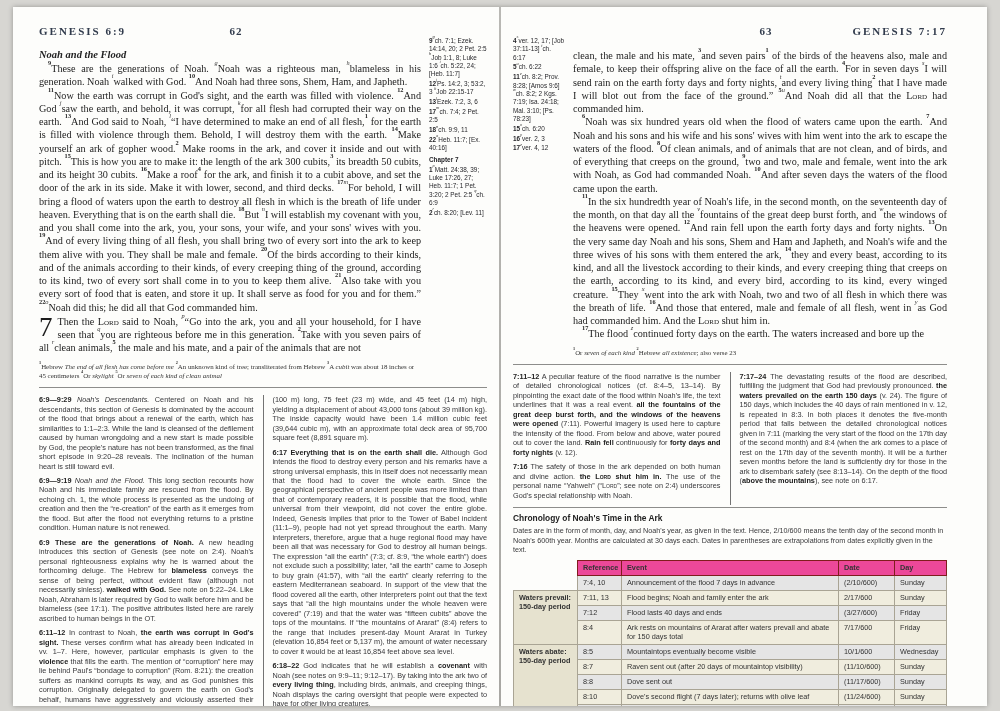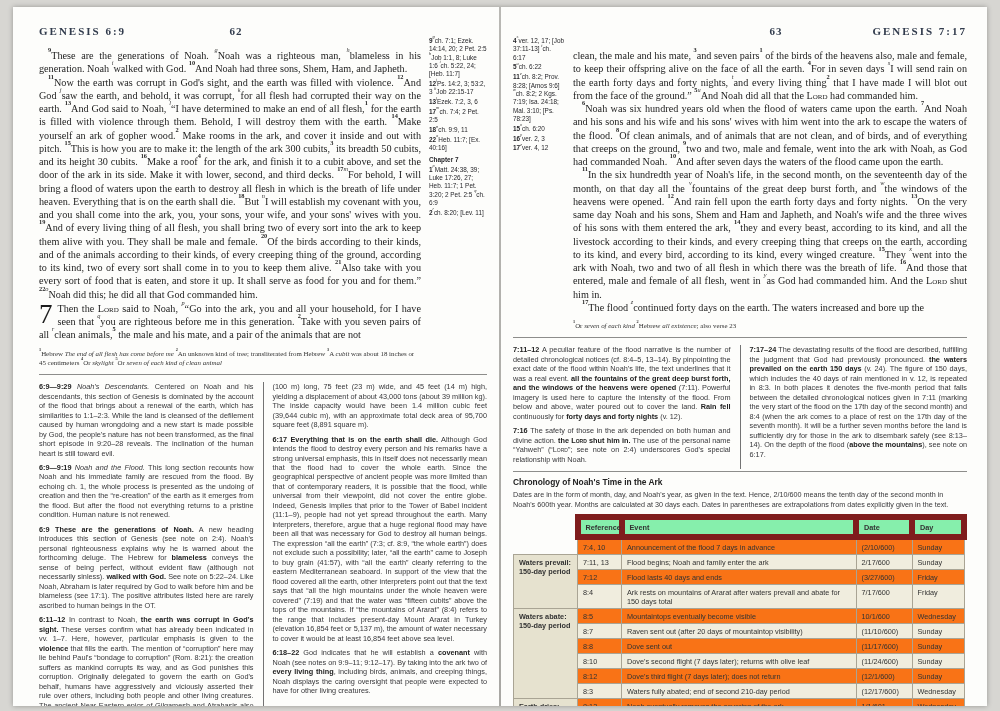--- a/index.html
+++ b/index.html
@@ -2,21 +2,21 @@
 <html><head>
 <meta charset="utf-8">
 <style>
   html,body{margin:0;padding:0;background:#d7d6d2;}
   .viewport{position:relative;width:1000px;height:711px;background:#d7d6d2;overflow:hidden;
     font-family:"Liberation Serif",serif;color:#1d1d1f;}
   .spread{position:absolute;left:13px;top:7px;width:974px;height:699px;background:#fdfdfb;
     box-shadow:0 0 5px rgba(0,0,0,.3);display:flex;}
   .page{width:486px;box-sizing:border-box;padding-top:18px;position:relative;overflow:hidden;}
   .page.leftpg{padding-left:26px;padding-right:12px;}
-  .page.rightpg{padding-left:12px;padding-right:20px;}
+  .page.rightpg{padding-left:12px;padding-right:40px;}
   .spine{width:2px;background:linear-gradient(180deg,#b9b8b4,#a8a7a3);}
 
   
   .phead{position:relative;height:15px;margin-bottom:9px;}
   .ptitle{position:absolute;top:0;font-size:11px;font-weight:bold;letter-spacing:2px;color:#313b4c;}
   .ptitle.l{left:0;} .ptitle.r{right:0;}
   .pnum{position:absolute;left:12px;right:0;top:0;text-align:center;font-size:11px;font-weight:bold;color:#313b4c;letter-spacing:1px;}
 
   
   .pbody{display:flex;}
@@ -50,41 +50,42 @@
   .ncol + .ncol{border-left:1px solid #737373;margin-left:9px;padding-left:9px;}
   .np{margin:0 0 5px 0;}
   .np b{color:#222;}
 
   
   .chron{border-top:1px solid #8d8d8b;margin-top:2px;padding-top:5px;
     font-family:"Liberation Sans",sans-serif;}
   .chron-title{font-size:8.4px;font-weight:bold;color:#222;margin-bottom:3px;}
   .chron-intro{font-size:7.2px;line-height:1.32;color:#38383a;margin-bottom:5px;}
   table.chron-table{width:100%;border-collapse:collapse;font-size:7.3px;color:#333;table-layout:fixed;}
-  .chron-table th{background:#86efac;font-weight:bold;text-align:left;padding:2.5px 5px;
-    border:6px solid #7f1d1d;}
-  .chron-table td{padding:2.5px 5px;border:1px solid #a9a494;vertical-align:top;background:#f97316;}
+  .chron-table th{background:#ec4899;font-weight:bold;text-align:left;padding:2.5px 5px;
+    border:1px solid #7f1d1d;}
+  .chron-table td{padding:2.5px 5px;border:1px solid #a9a494;vertical-align:top;background:#e5e5e5;}
   .chron-table td.shade{background:#f0edde;}
   .chron-table td.gcell{background:#e6e2cf;font-weight:bold;}
   .chron-table .gempty{border:none;background:transparent;}
   .col-g{width:64px;} .col-r{width:44px;} .col-d{width:56px;} .col-y{width:52px;}
 </style>
 </head>
 <body>
 
 <div class="viewport">
   <div class="spread">
 
     <div class="page leftpg">
       <div class="pbody">
         <div class="maincol">
           <div class="phead">
             <span class="ptitle l">GENESIS 6:9</span>
             <span class="pnum">62</span>
           </div>
+          <div class="secheading">Noah and the Flood</div>
           <div class="scripture">
               <p class="sv"><sup class="vn">9</sup>These are the generations of Noah. <sup class="xl">g</sup>Noah was a righteous man, <sup class="xl">h</sup>blameless in his generation. Noah <sup class="xl">i</sup>walked with God. <sup class="vn">10</sup>And Noah had three sons, Shem, Ham, and Japheth.</p>
               <p class="sv"><sup class="vn">11</sup>Now the earth was corrupt in God's sight, and the earth was filled with violence. <sup class="vn">12</sup>And God <sup class="xl">j</sup>saw the earth, and behold, it was corrupt, <sup class="xl">k</sup>for all flesh had corrupted their way on the earth. <sup class="vn">13</sup>And God said to Noah, <sup class="xl">l</sup>“I have determined to make an end of all flesh,<sup class="vn">1</sup> for the earth is filled with violence through them. Behold, I will destroy them with the earth. <sup class="vn">14</sup>Make yourself an ark of gopher wood.<sup class="vn">2</sup> Make rooms in the ark, and cover it inside and out with pitch. <sup class="vn">15</sup>This is how you are to make it: the length of the ark 300 cubits,<sup class="vn">3</sup> its breadth 50 cubits, and its height 30 cubits. <sup class="vn">16</sup>Make a roof<sup class="vn">4</sup> for the ark, and finish it to a cubit above, and set the door of the ark in its side. Make it with lower, second, and third decks. <sup class="vn">17</sup><sup class="xl">m</sup>For behold, I will bring a flood of waters upon the earth to destroy all flesh in which is the breath of life under heaven. Everything that is on the earth shall die. <sup class="vn">18</sup>But <sup class="xl">n</sup>I will establish my covenant with you, and you shall come into the ark, you, your sons, your wife, and your sons' wives with you. <sup class="vn">19</sup>And of every living thing of all flesh, you shall bring two of every sort into the ark to keep them alive with you. They shall be male and female. <sup class="vn">20</sup>Of the birds according to their kinds, and of the animals according to their kinds, of every creeping thing of the ground, according to its kind, two of every sort shall come in to you to keep them alive. <sup class="vn">21</sup>Also take with you every sort of food that is eaten, and store it up. It shall serve as food for you and for them.” <sup class="vn">22</sup><sup class="xl">o</sup>Noah did this; he did all that God commanded him.</p>
               <p class="sv dc"><span class="dropcap">7</span>Then the <span class="sc">Lord</span> said to Noah, <sup class="xl">p</sup>“Go into the ark, you and all your household, for I have seen that <sup class="xl">q</sup>you are righteous before me in this generation. <sup class="vn">2</sup>Take with you seven pairs of all <sup class="xl">r</sup>clean animals,<sup class="vn">5</sup> the male and his mate, and a pair of the animals that are not</p>
             </div>
           <div class="footnotes"><sup class="vn">1</sup>Hebrew <i>The end of all flesh has come before me</i> <sup class="vn">2</sup>An unknown kind of tree; transliterated from Hebrew <sup class="vn">3</sup>A <i>cubit</i> was about 18 inches or 45 centimeters <sup class="vn">4</sup>Or <i>skylight</i> <sup class="vn">5</sup>Or <i>seven of each kind of clean animal</i></div>
         </div>
         <div class="refscol">
             <div class="refent"><b>9</b><sup class="xl">g</sup>ch. 7:1; Ezek. 14:14, 20; 2 Pet. 2:5 <sup class="xl">h</sup>Job 1:1, 8; Luke 1:6 <sup class="xl">i</sup>ch. 5:22, 24; [Heb. 11:7]</div>
             <div class="refent"><b>12</b><sup class="xl">j</sup>Ps. 14:2, 3; 53:2, 3 <sup class="xl">k</sup>Job 22:15-17</div>

